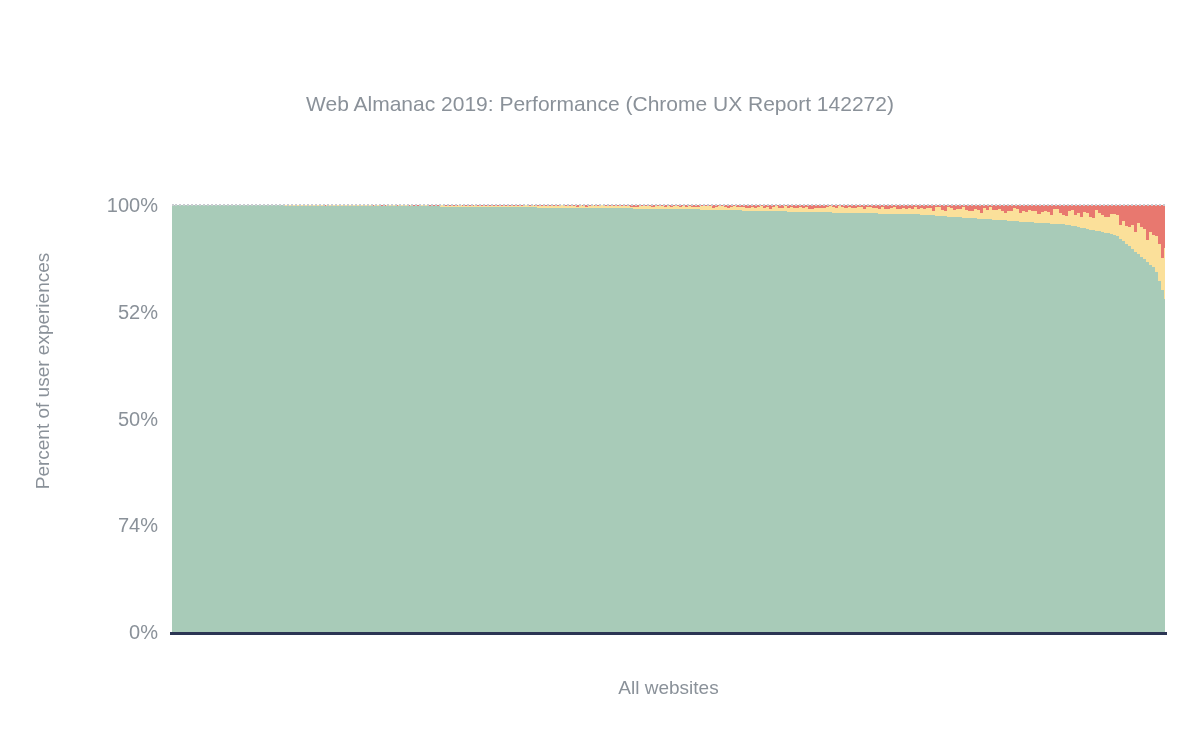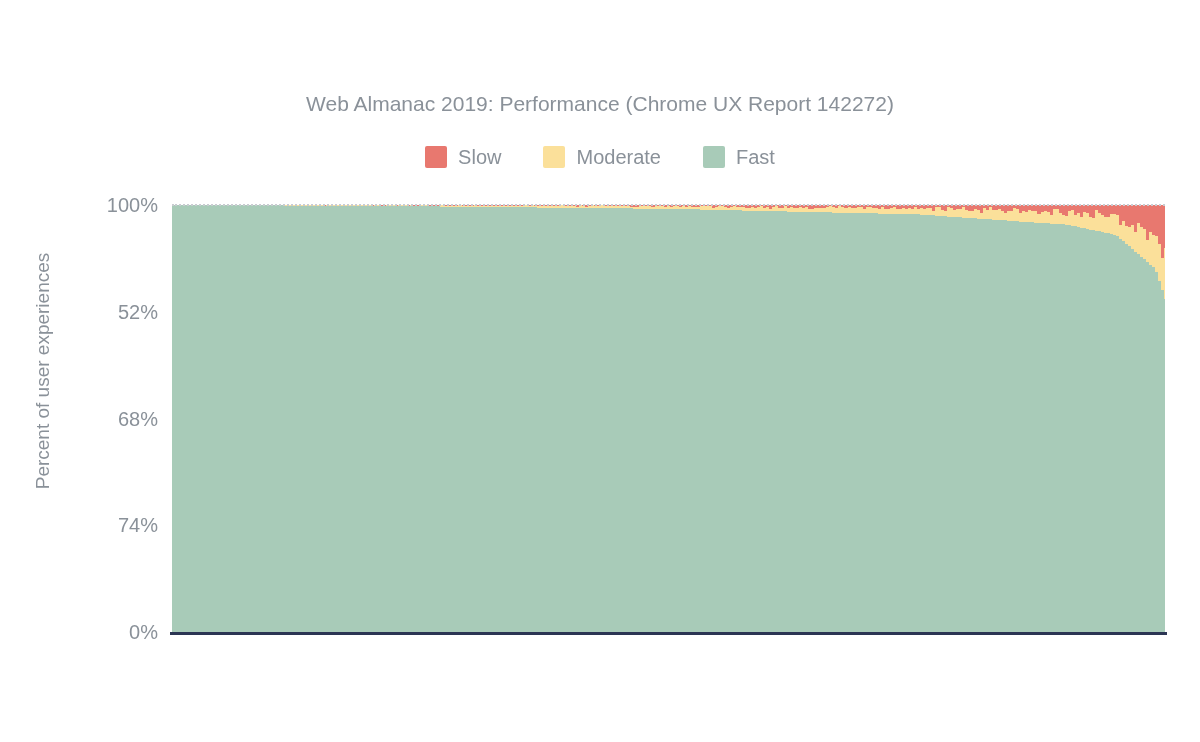--- a/index.html
+++ b/index.html
@@ -152,43 +152,29 @@
     line-height: 24px;
   }
 </style>
 </head>
 <body>
 
 <div class="figure">
 
   <div class="chart-subtitle">Web Almanac 2019: Performance (Chrome UX Report 142272)</div>
 
-  <div class="legend">
-    <div class="legend-item">
-      <span class="legend-swatch" style="background: rgb(232, 120, 111);"></span>
-      <span class="legend-label">Slow</span>
-    </div>
-    <div class="legend-item">
-      <span class="legend-swatch" style="background: rgb(251, 224, 154);"></span>
-      <span class="legend-label">Moderate</span>
-    </div>
-    <div class="legend-item">
-      <span class="legend-swatch" style="background: rgb(168, 203, 184);"></span>
-      <span class="legend-label">Fast</span>
-    </div>
-  </div>
 
   <div class="y-axis-title">
     <span>Percent of user experiences</span>
   </div>
 
   <div id="ytick-layer">
       <div class="ytick-inner" style="left: 92px; top: 195px;">100%</div>
       <div class="ytick-inner" style="left: 92px; top: 301.75px;">52%</div>
-      <div class="ytick-inner" style="left: 92px; top: 408.5px;">68%</div>
+      <div class="ytick-inner" style="left: 92px; top: 408.5px;">50%</div>
       <div class="ytick-inner" style="left: 92px; top: 515.25px;">74%</div>
       <div class="ytick-inner" style="left: 92px; top: 622px;">0%</div>
     </div>
 
   <div class="plot-wrap">
     <div class="plot-area">
       <div class="bars" id="bars">
           <div class="bar">
             <div class="seg" style="height: 0%; background: rgb(232, 120, 111);"></div>
             <div class="seg" style="height: 0%; background: rgb(251, 224, 154);"></div>
@@ -1838,14 +1824,15 @@
             <div class="seg" style="height: 10.1618%; background: rgb(232, 120, 111);"></div>
             <div class="seg" style="height: 11.8382%; background: rgb(251, 224, 154);"></div>
             <div class="seg" style="height: 78%; background: rgb(168, 203, 184);"></div>
           </div>
         </div>
     </div>
     <div class="gridline-100"></div>
     <div class="axis-x-line"></div>
   </div>
 
+  <div class="x-axis-title">All websites</div>
 
 </div>
 
 </body></html>

